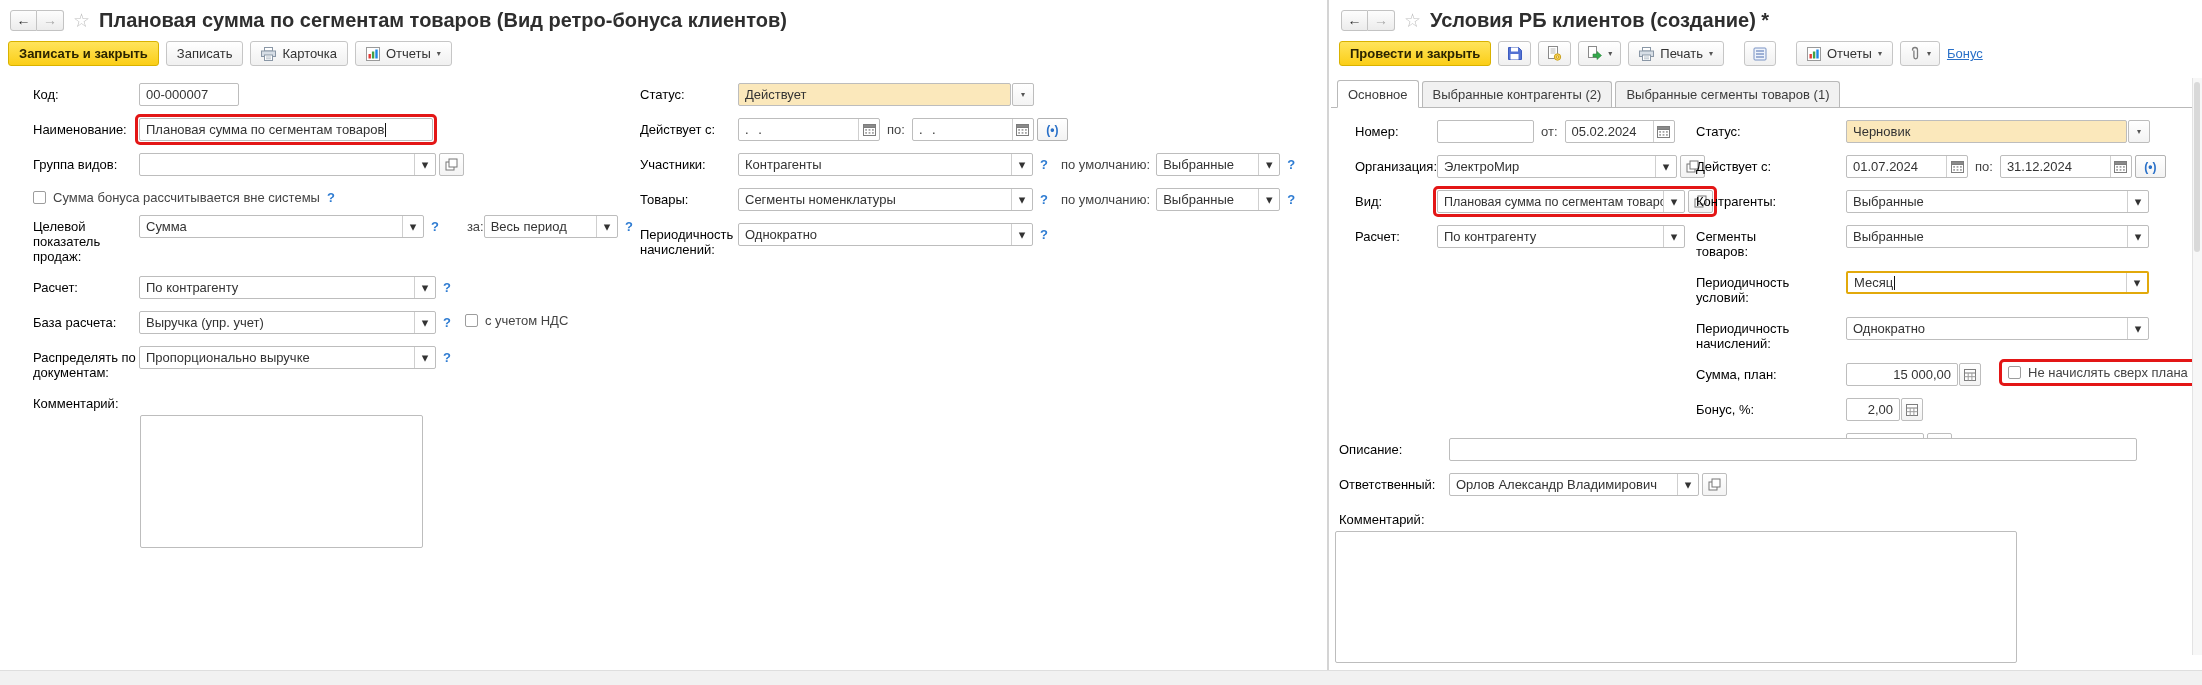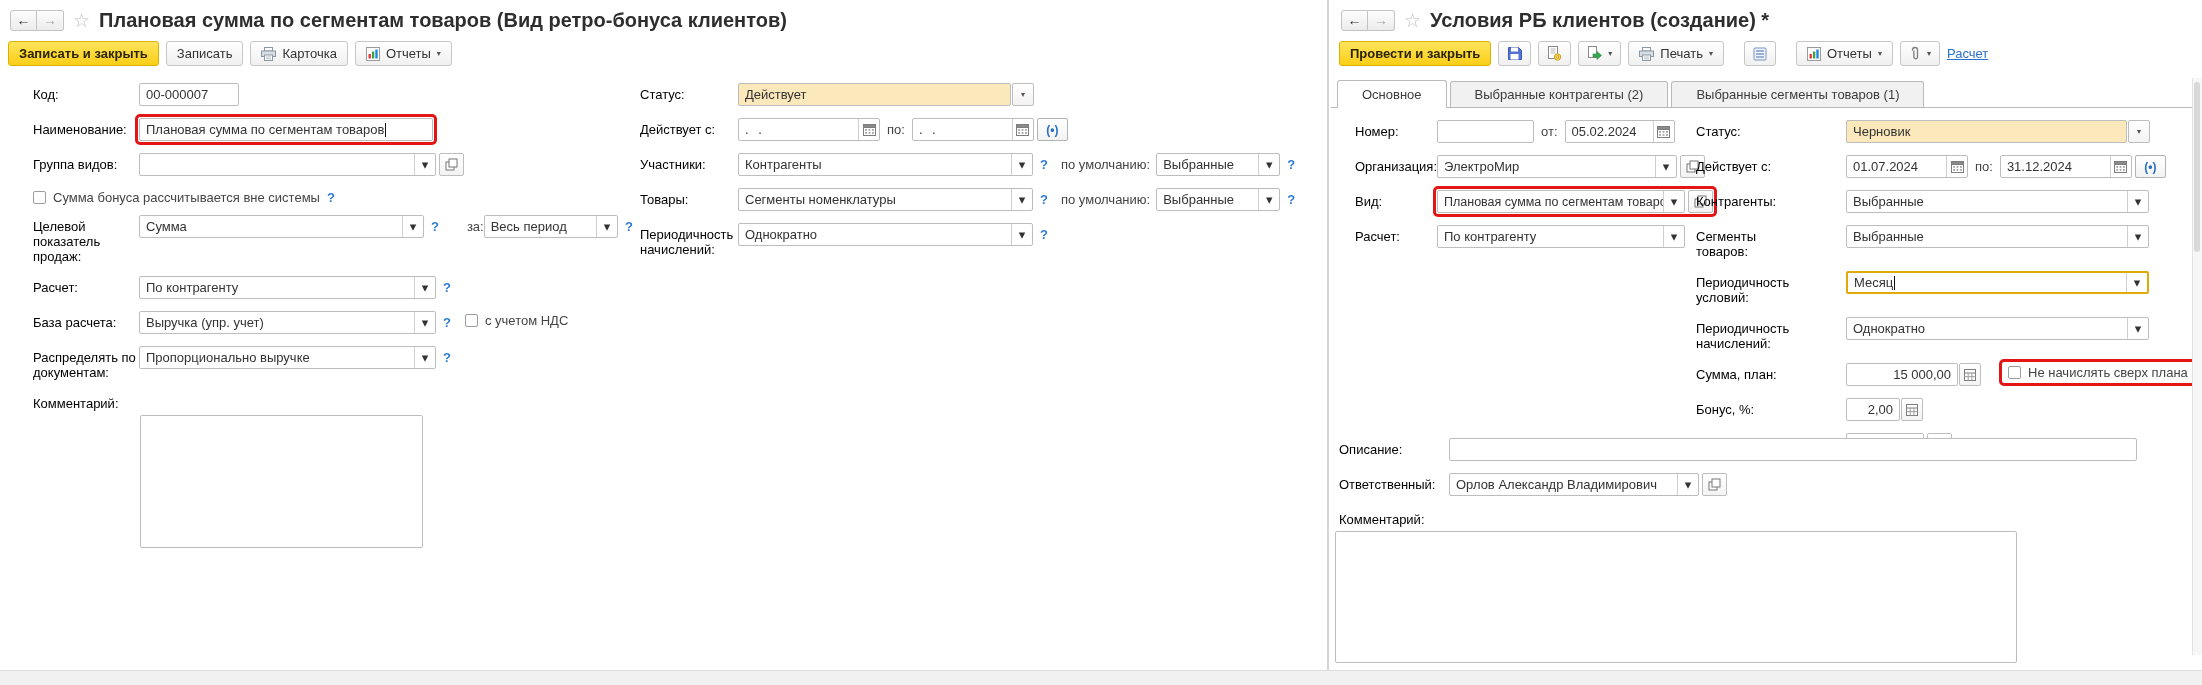--- a/index.html
+++ b/index.html
@@ -25,21 +25,21 @@
   .btn{height:25px;border:1px solid #c6c6c6;border-radius:3px;background:linear-gradient(#ffffff,#f0f0f0);
        display:inline-flex;align-items:center;gap:6px;padding:0 10px;color:#333;box-sizing:border-box;cursor:default;white-space:nowrap}
   .btn.primary{background:linear-gradient(#ffe45c,#fbce17);border-color:#d9b200;font-weight:bold;color:#2b2400}
   .btn .caret,.sqbtn .caret{font-size:8px;color:#555;line-height:8px}
   .btn.iconly{padding:0 8px}
   .link{color:#2970c8;text-decoration:underline;white-space:nowrap}
   .tsep{width:6px}
 
   
   .tabs{display:flex;align-items:flex-end;gap:3px;padding:8px 0 0 6px;border-bottom:1px solid #b9b9b9;height:33px;box-sizing:border-box}
-  .tab{height:25px;display:flex;align-items:center;padding:0 24px;border:1px solid #b9b9b9;border-bottom:none;
+  .tab{height:25px;display:flex;align-items:center;padding:0 10px;border:1px solid #b9b9b9;border-bottom:none;
        border-radius:3px 3px 0 0;background:#f1f1f1;color:#3c3c3c;position:relative;white-space:nowrap}
   .tab.active{background:#fff;font-weight:normal;height:26px;margin-bottom:-1px;border-bottom:1px solid #fff}
 
   
   .form{position:relative}
   .row{display:flex;align-items:flex-start;margin-bottom:12px}
   .lbl{color:#000000;padding-top:4px;line-height:15px;flex:none}
   .tb{box-sizing:border-box;height:23px;border:1px solid #bdbdbd;border-radius:2px;background:#fff;
       display:flex;align-items:center;padding:0 6px;color:#333;white-space:nowrap;overflow:hidden}
   .tb.num{justify-content:flex-end}
@@ -409,21 +409,21 @@
       <span class="caret">▾</span>
     </div>
     <div class="btn iconly">
       <span>
           <svg width="12" height="15" viewBox="0 0 12 15">
             <path d="M3.5 4 a2.5 2.5 0 0 1 5 0 v7 a1.8 1.8 0 0 1 -3.6 0 V5" fill="none" stroke="#7d7d7d" stroke-width="1.3" stroke-linecap="round"></path>
           </svg>
         </span>
       <span class="caret">▾</span>
     </div>
-    <span class="link">Расчет</span>
+    <span class="link">Бонус</span>
   </div>
 
   <div class="tabs">
     <div class="tab active">
         <span>Основное</span>
       </div>
     <div class="tab">
         <span>Выбранные контрагенты (2)</span>
       </div>
     <div class="tab">

